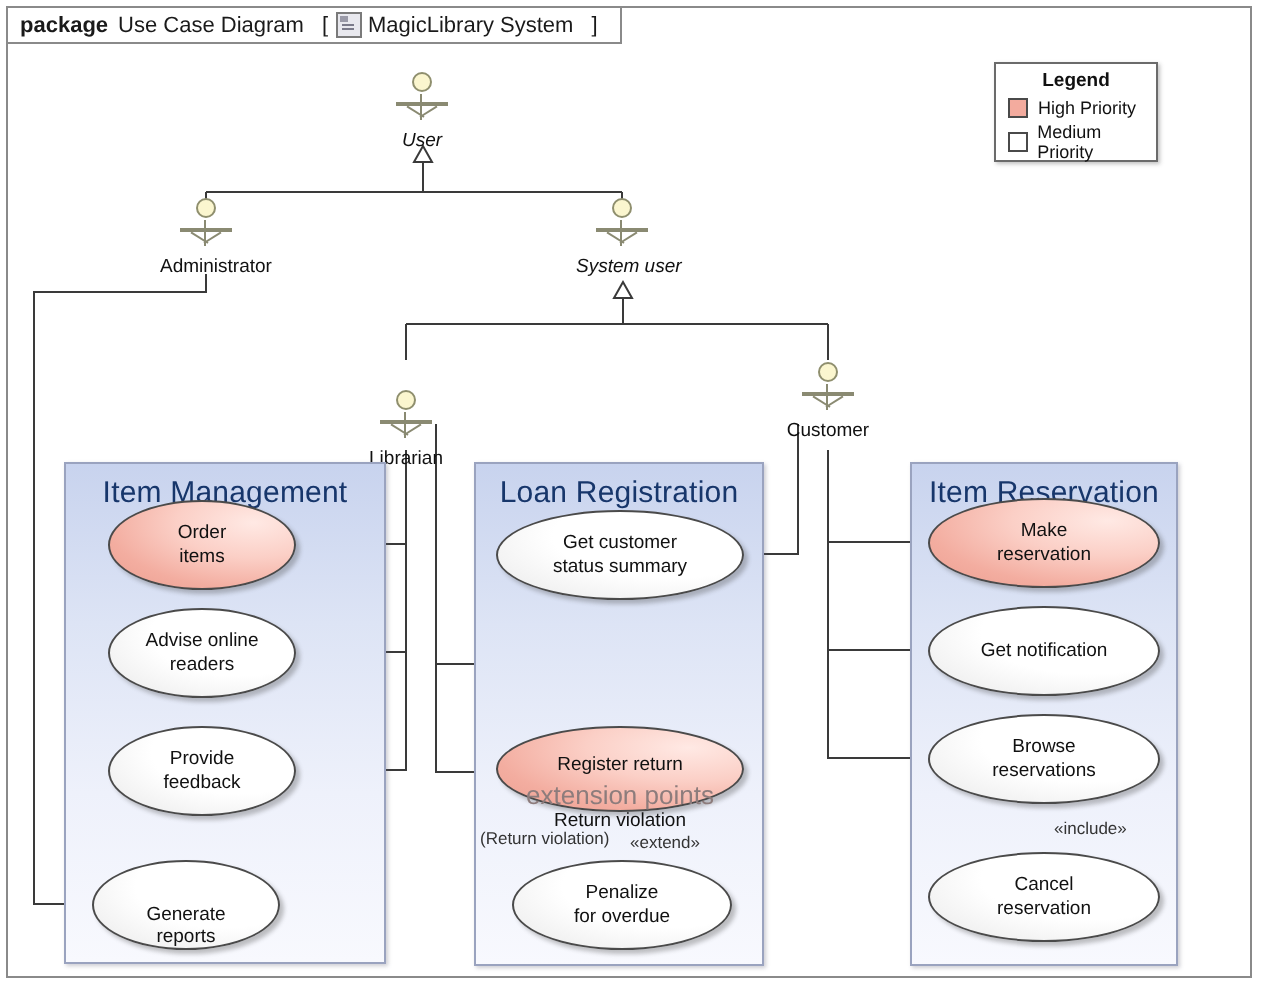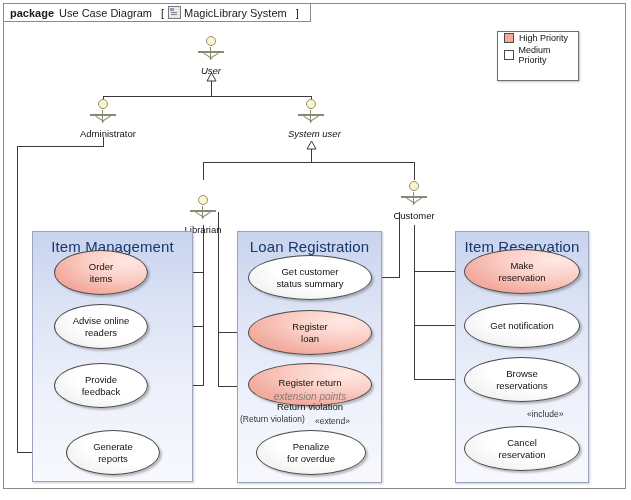--- a/index.html
+++ b/index.html
@@ -57,21 +57,21 @@
       box-shadow:2px 2px 2px rgba(70,70,70,.33);}
   .uc.normal{background:radial-gradient(ellipse at 70% 28%,#ffffff 0%,#ffffff 48%,#f2f2f2 78%,#e6e6e6 100%);}
   .uc.high{background:radial-gradient(ellipse at 78% 24%,#ffe9e4 0%,#fbcfc6 38%,#f3ada0 72%,#eb9e90 100%);
            border-color:#4a4a4a;}
   .uc .ln{display:block;}
 
   
   .uc.compart{justify-content:flex-start;padding-top:13px;}
   .uc .ucname{font-weight:normal;font-size:9.5px;}
   .uc .sep{width:78%;height:1px;background:#5e4a48;margin:2px 0 1px;}
-  .uc .expt{font-size:10px;font-style:italic;color:#8d7c7c;line-height:1.1;text-align:right;}
+  .uc .expt{font-size:13px;color:#8d7c7c;line-height:1.1;text-align:right;}
   .uc .epval{font-size:9.5px;color:#111;line-height:1.15;}
 
   
   .elbl{position:absolute;font-size:8.5px;color:#333;white-space:nowrap;}
 
   
   .legend{position:absolute;box-sizing:border-box;border:1px solid #6b6b6b;background:#ffffff;
           box-shadow:1px 1px 2px rgba(80,80,80,.35);}
   .legend-title{text-align:center;font-size:9.5px;font-weight:bold;color:#111;padding:3px 0 2px;}
   .legend-row{display:flex;align-items:center;padding:1px 0 1px 6px;font-size:9px;color:#111;}
@@ -193,35 +193,31 @@
     <span class="ln">items</span>
   </div>
   <div class="uc normal" style="left:54px;top:304px;width:94px;height:45px;">
     <span class="ln">Advise online</span>
     <span class="ln">readers</span>
   </div>
   <div class="uc normal" style="left:54px;top:363px;width:94px;height:45px;">
     <span class="ln">Provide</span>
     <span class="ln">feedback</span>
   </div>
-  <div class="uc normal" style="left:66px;top:430px;width:94px;height:45px;">
+  <div class="uc normal" style="left:46px;top:430px;width:94px;height:45px;justify-content:flex-end;">
     <span class="ln">Generate</span>
     <span class="ln">reports</span>
   </div>
 
   <div class="pkg" style="left:237px;top:231px;width:145px;height:252px;">
     <div class="pkg-title">Loan Registration</div>
   </div>
   <div class="uc normal" style="left:248px;top:255px;width:124px;height:45px;">
     <span class="ln">Get customer</span>
     <span class="ln">status summary</span>
-  </div>
-  <div class="uc high" style="left:248px;top:310px;width:124px;height:45px;">
-    <span class="ln">Register</span>
-    <span class="ln">loan</span>
   </div>
   <div class="uc high compart" style="left:248px;top:363px;width:124px;height:43px;">
     <span class="ucname">Register return</span>
     <span class="sep"></span>
     <span class="expt">extension points</span>
     <span class="epval">Return violation</span>
   </div>
   <div class="uc normal" style="left:256px;top:430px;width:110px;height:45px;">
     <span class="ln">Penalize</span>
     <span class="ln">for overdue</span>
@@ -243,20 +239,21 @@
     <span class="ln">Browse</span>
     <span class="ln">reservations</span>
   </div>
   <div class="uc normal" style="left:464px;top:426px;width:116px;height:45px;">
     <span class="ln">Cancel</span>
     <span class="ln">reservation</span>
   </div>
   <div class="elbl" style="left:527px;top:409px;">«include»</div>
 
   <div class="legend" style="left:497px;top:31px;width:82px;height:50px;">
+    <div class="legend-title">Legend</div>
     <div class="legend-row">
       <span class="swatch" style="background:#f3ab9e;"></span>
       <span>High Priority</span>
     </div>
     <div class="legend-row">
       <span class="swatch" style="background:#ffffff;"></span>
       <span>Medium Priority</span>
     </div>
   </div>
 

